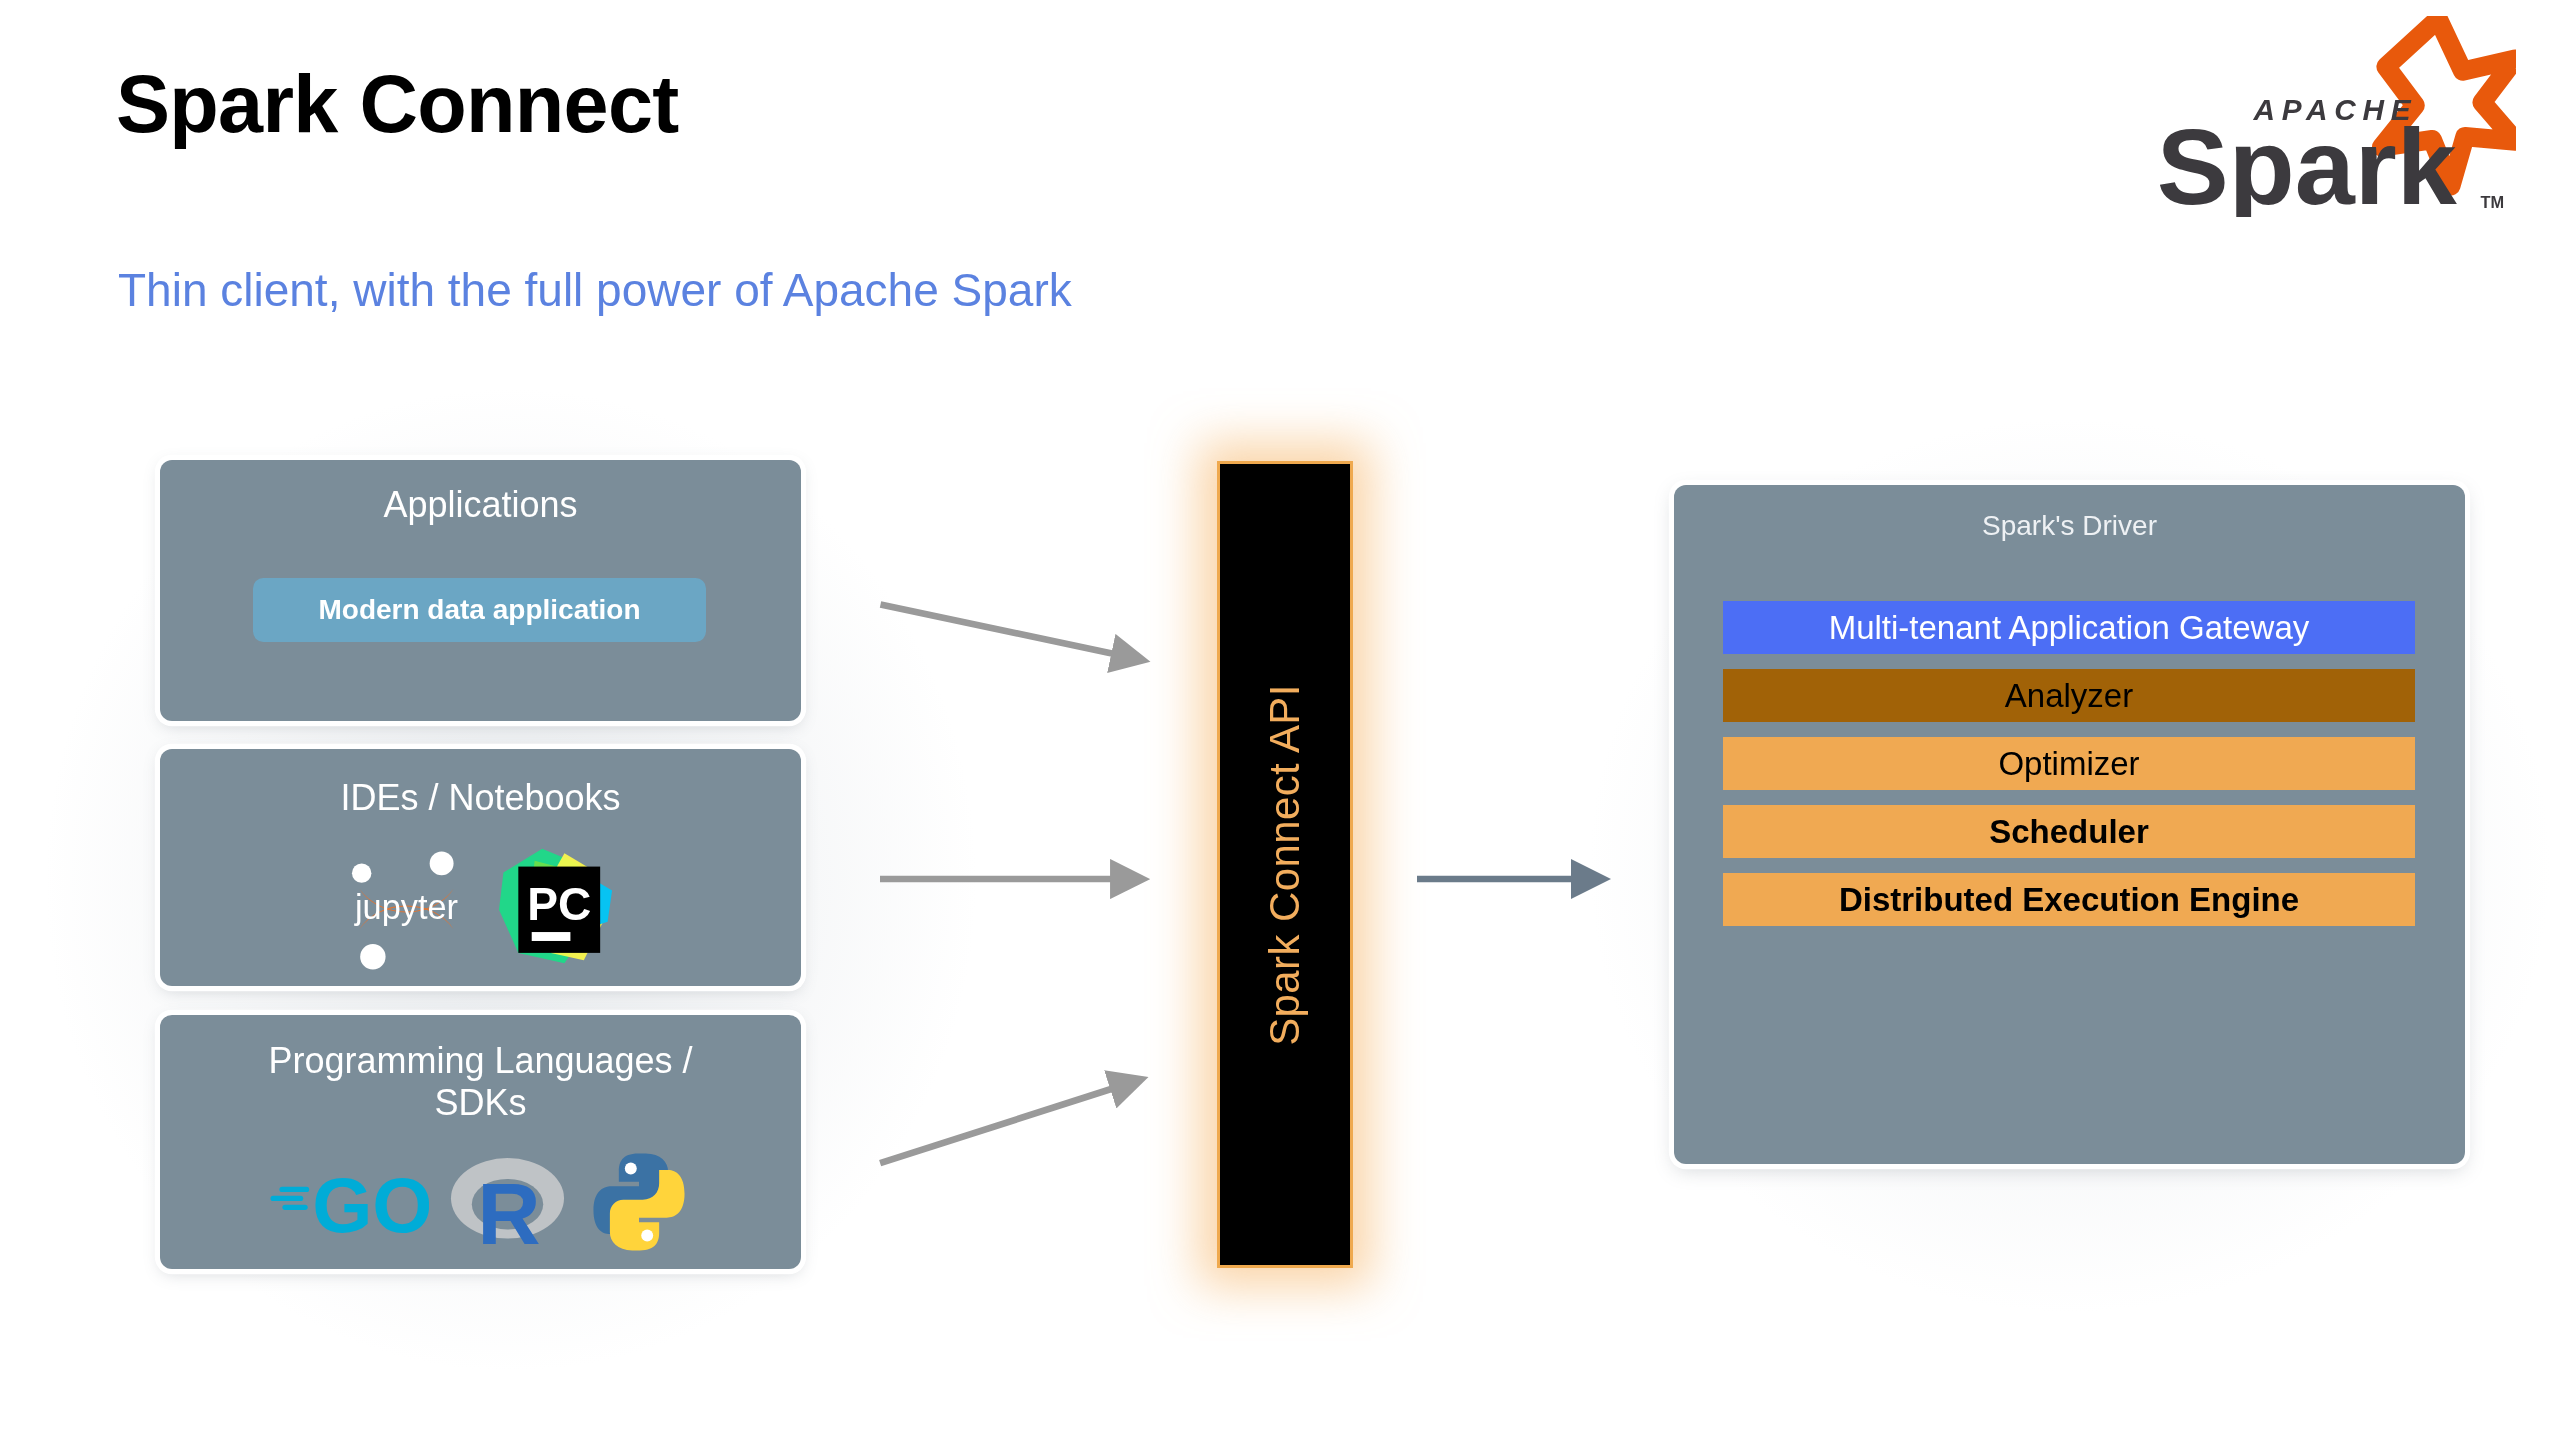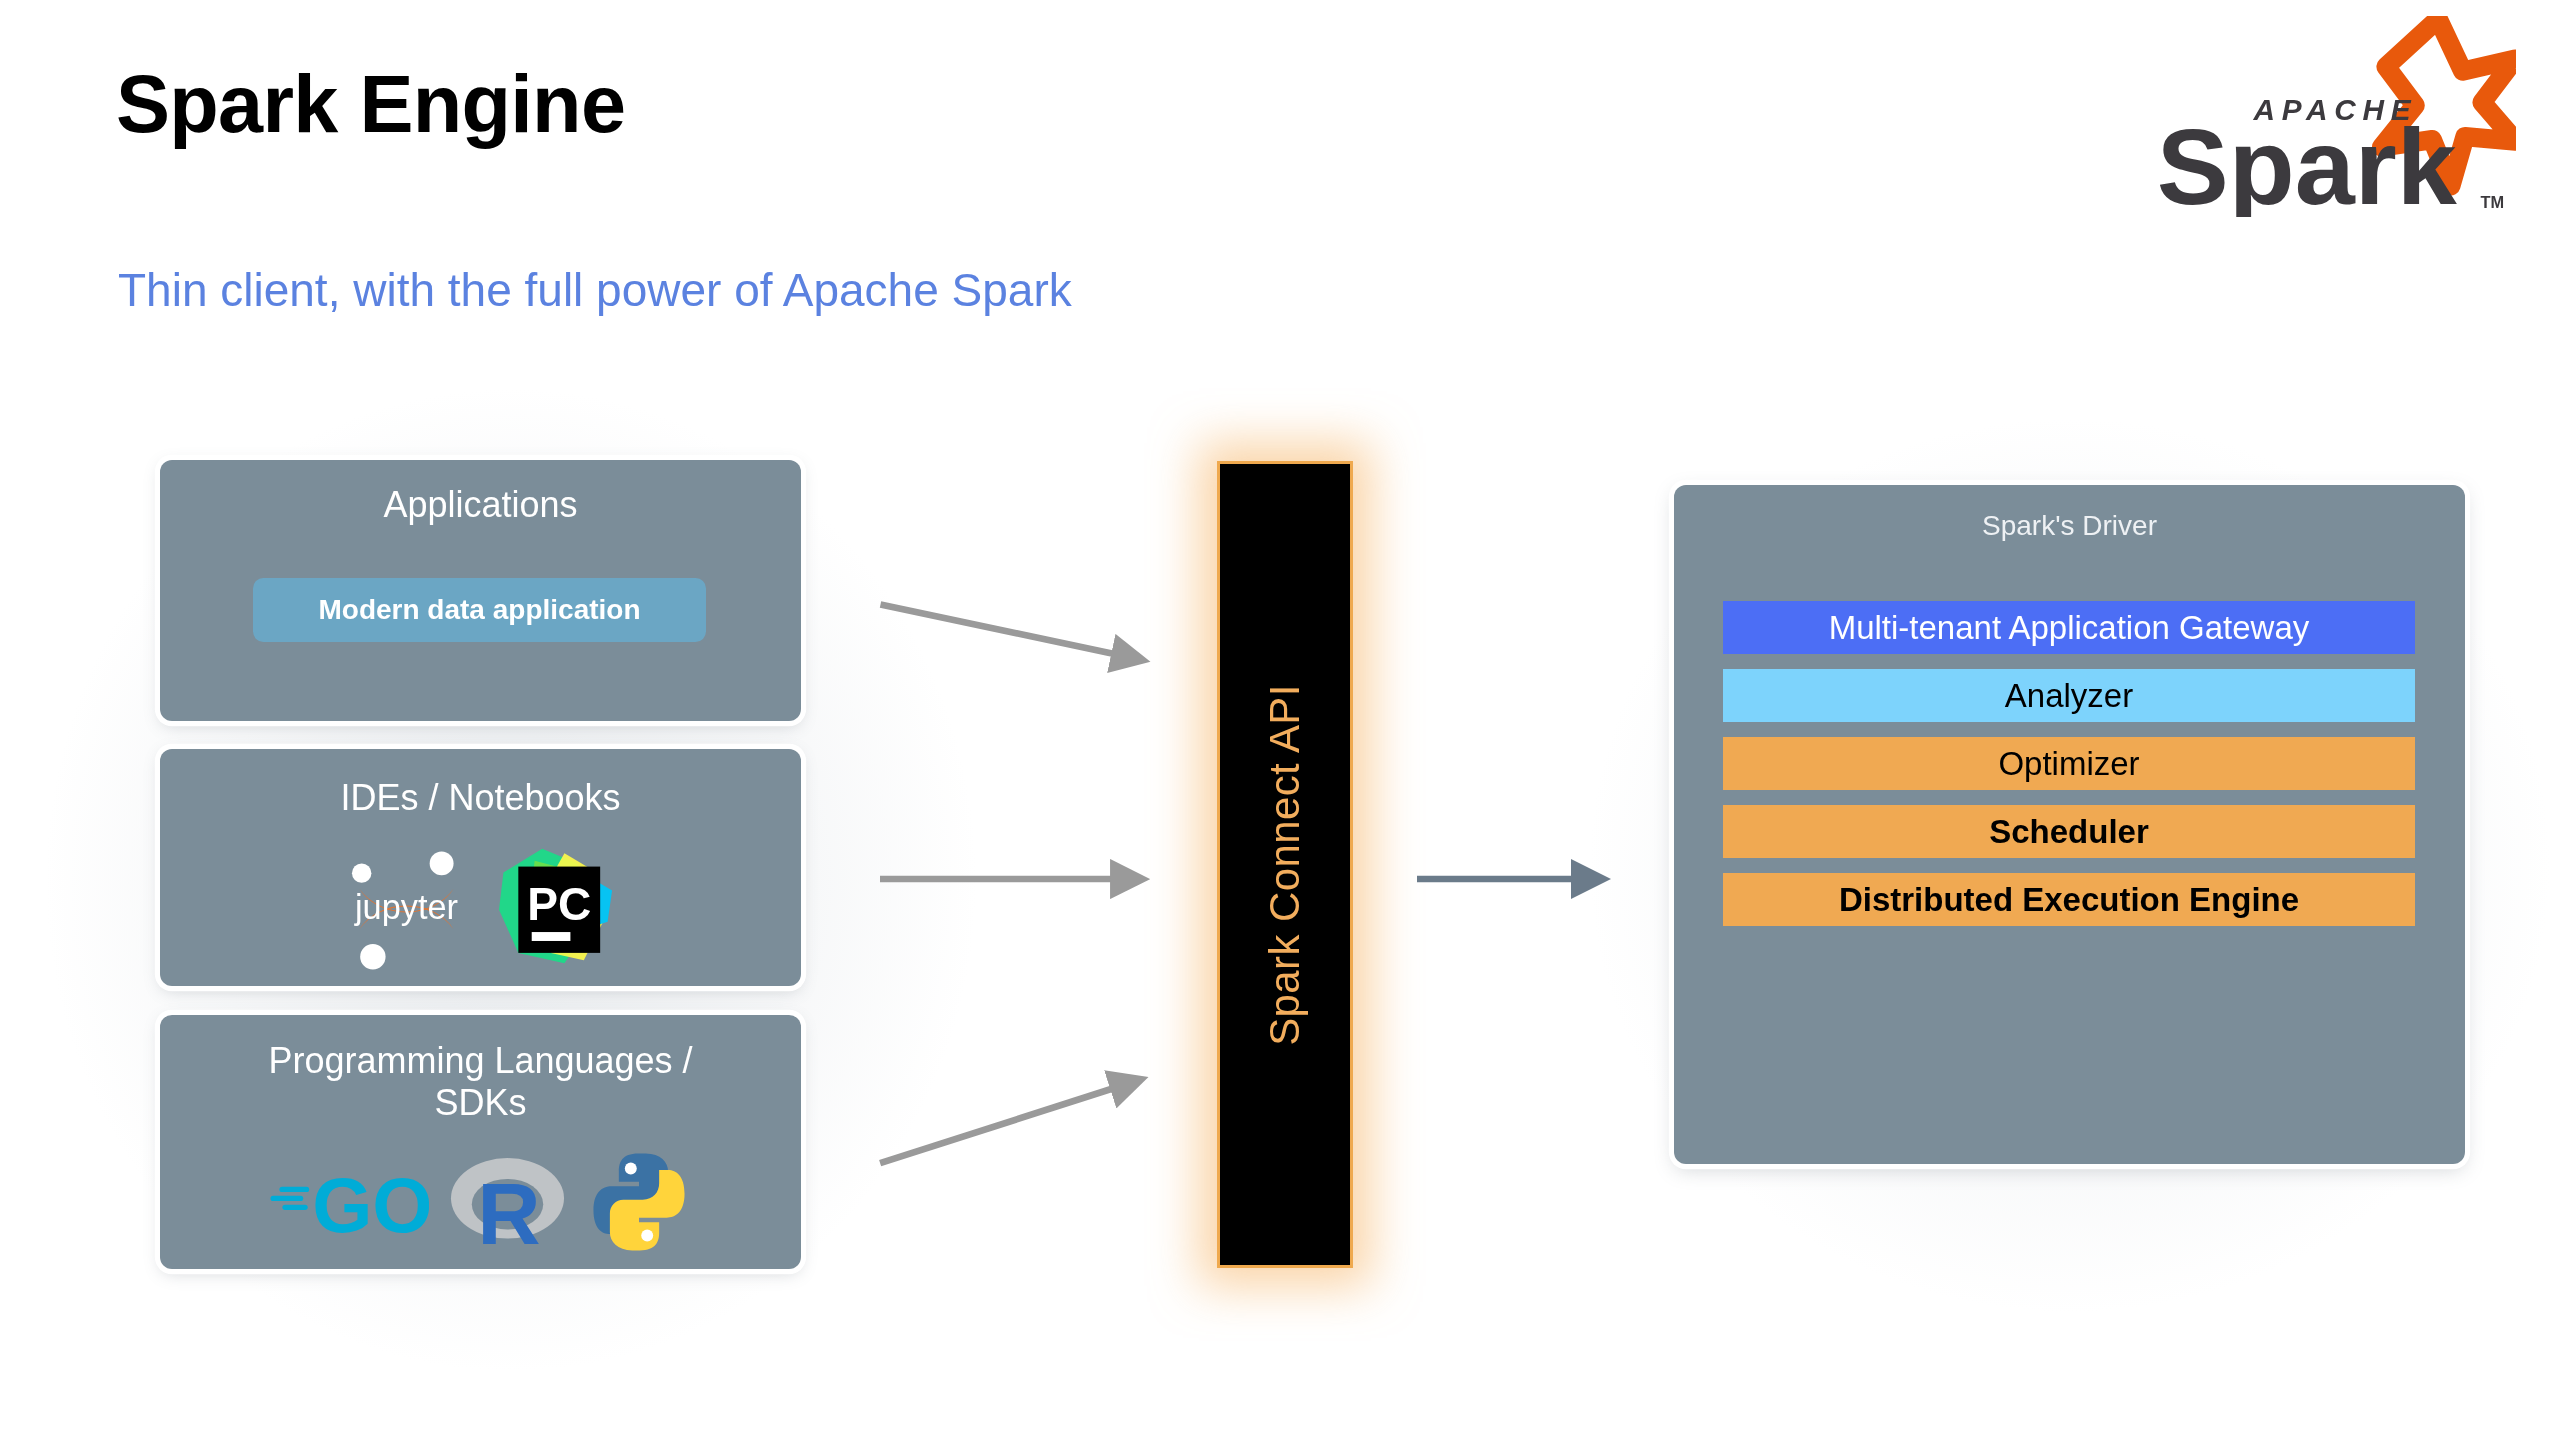--- a/index.html
+++ b/index.html
@@ -180,21 +180,21 @@
                 background: radial-gradient(closest-side, rgba(214,219,224,0.55), rgba(255,255,255,0)); }
   #glow-right { left: 1589px; top: 418px; width: 962px; height: 895px;
                 background: radial-gradient(closest-side, rgba(216,221,226,0.50), rgba(255,255,255,0)); }
 </style>
 </head>
 <body>
 
 <div class="bg-glow" id="glow-left"></div>
 <div class="bg-glow" id="glow-right"></div>
 
-<div id="page-title">Spark Engine</div>
+<div id="page-title">Spark Connect</div>
 <div id="page-subtitle">Thin client, with the full power of Apache Spark</div>
 
 <div id="spark-logo">
   <svg viewBox="0 0 500 270" width="373" height="201">
 
     <g>
       <path d="M396 4 L429 74 L499 58 L455 116 L500 168 L432 162 L413 228 L388 166 L320 176 L365 120 L326 68 Z" fill="none" stroke="#E8590C" stroke-width="26" stroke-linejoin="round"></path>
     </g>
 
     <text x="148" y="140" font-family="'Liberation Sans', sans-serif" font-size="40" font-weight="700" font-style="italic" letter-spacing="9" fill="#3C3A3E">APACHE</text>
@@ -325,21 +325,21 @@
   </defs>
   <line x1="0" y1="28" x2="215" y2="28" stroke="#6b7b8a" stroke-width="9" marker-end="url(#head-slate)"></line>
 </svg>
 
 <div id="panel-driver">
   <div id="driver-title">Spark's Driver</div>
   <div id="driver-rows">
       <div class="driver-row" style="background: rgb(76, 110, 245); color: rgb(255, 255, 255);">
         <span>Multi-tenant Application Gateway</span>
       </div>
-      <div class="driver-row" style="background: #7dd3fc; color: rgb(0, 0, 0);">
+      <div class="driver-row" style="background: #a16207; color: rgb(0, 0, 0);">
         <span>Analyzer</span>
       </div>
       <div class="driver-row" style="background: rgb(240, 169, 82); color: rgb(0, 0, 0);">
         <span>Optimizer</span>
       </div>
       <div class="driver-row bold" style="background: rgb(240, 169, 82); color: rgb(0, 0, 0);">
         <span>Scheduler</span>
       </div>
       <div class="driver-row bold" style="background: rgb(240, 169, 82); color: rgb(0, 0, 0);">
         <span>Distributed Execution Engine</span>

